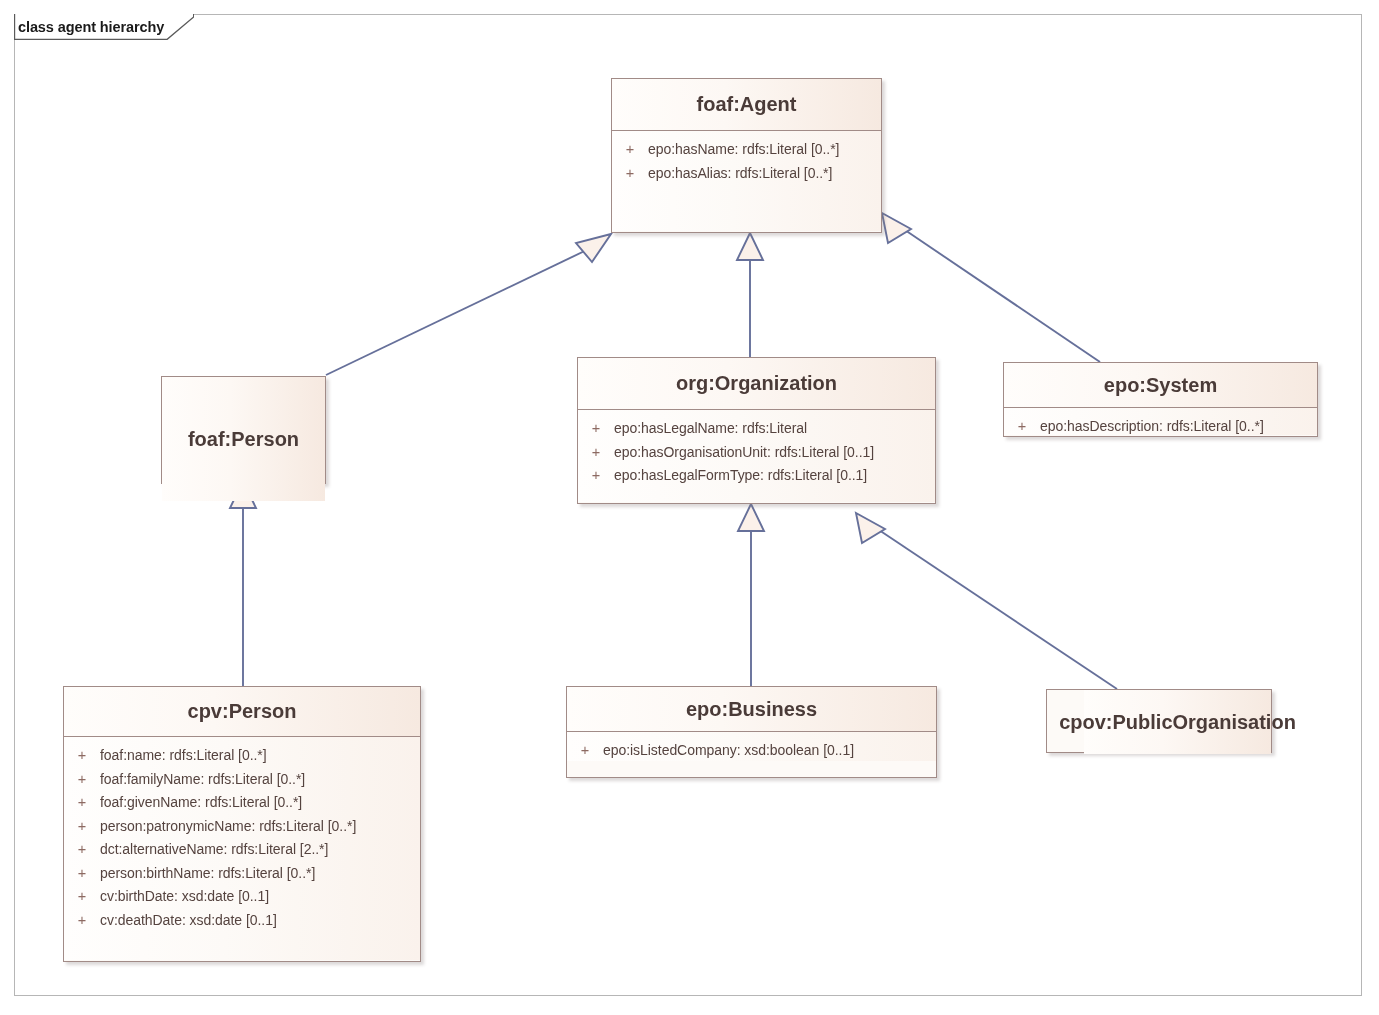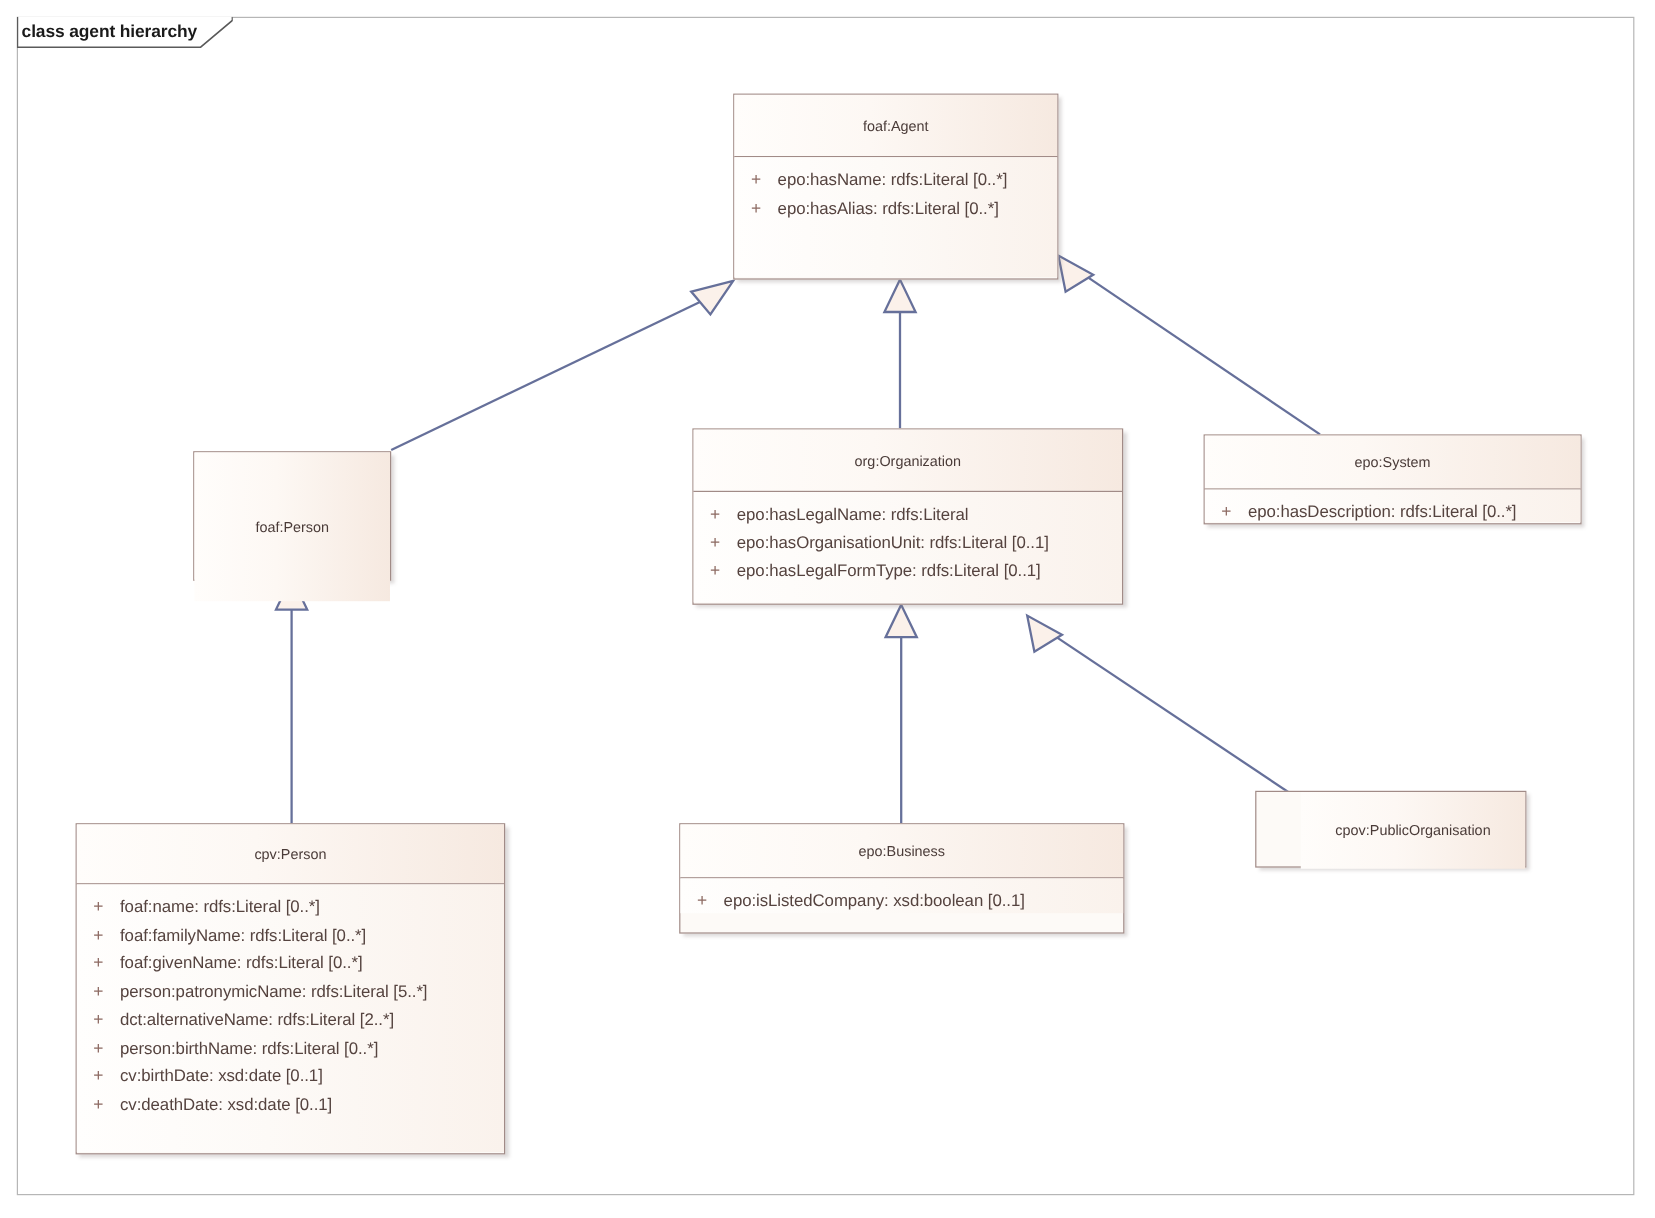--- a/index.html
+++ b/index.html
@@ -81,22 +81,22 @@
     box-sizing: border-box;
     display: flex;
     align-items: center;
     justify-content: center;
     background: linear-gradient(to right, #fffdfb 0%, #fdf8f4 42%, #f6e9e0 100%);
   }
   .uml-header.with-divider {
     border-bottom: 1.4px solid #a18b87;
   }
   .uml-title {
-    font-size: 12px;
-    font-weight: normal;
+    font-size: 20px;
+    font-weight: bold;
     color: #4a3b38;
     white-space: nowrap;
   }
   .uml-attrs {
     box-sizing: border-box;
     padding: 7px 0 0 0;
     background: linear-gradient(to right, #fffefd 0%, #fdfaf7 45%, #faf2ec 100%);
   }
   .uml-attr {
     display: flex;
@@ -240,21 +240,21 @@
         <div class="uml-attr">
           <span class="vis">+</span>
           <span class="sig">foaf:familyName: rdfs:Literal [0..*]</span>
         </div>
         <div class="uml-attr">
           <span class="vis">+</span>
           <span class="sig">foaf:givenName: rdfs:Literal [0..*]</span>
         </div>
         <div class="uml-attr">
           <span class="vis">+</span>
-          <span class="sig">person:patronymicName: rdfs:Literal [5..*]</span>
+          <span class="sig">person:patronymicName: rdfs:Literal [0..*]</span>
         </div>
         <div class="uml-attr">
           <span class="vis">+</span>
           <span class="sig">dct:alternativeName: rdfs:Literal [2..*]</span>
         </div>
         <div class="uml-attr">
           <span class="vis">+</span>
           <span class="sig">person:birthName: rdfs:Literal [0..*]</span>
         </div>
         <div class="uml-attr">
@@ -271,18 +271,18 @@
       <div class="uml-header with-divider" style="height: 45px;">
         <span class="uml-title">epo:Business</span>
       </div>
       <div class="uml-attrs" style="height: 29px;">
         <div class="uml-attr">
           <span class="vis">+</span>
           <span class="sig">epo:isListedCompany: xsd:boolean [0..1]</span>
         </div>
       </div>
     </div>
-    <div class="uml-class" style="left: 1046px; top: 659px; width: 226px; height: 64px; padding-left: 37px;">
+    <div class="uml-class" style="left: 1046px; top: 689px; width: 226px; height: 64px; padding-left: 37px;">
       <div class="uml-header" style="height: 64px;">
         <span class="uml-title">cpov:PublicOrganisation</span>
       </div>
     </div>
   </div>
 
 </body></html>

